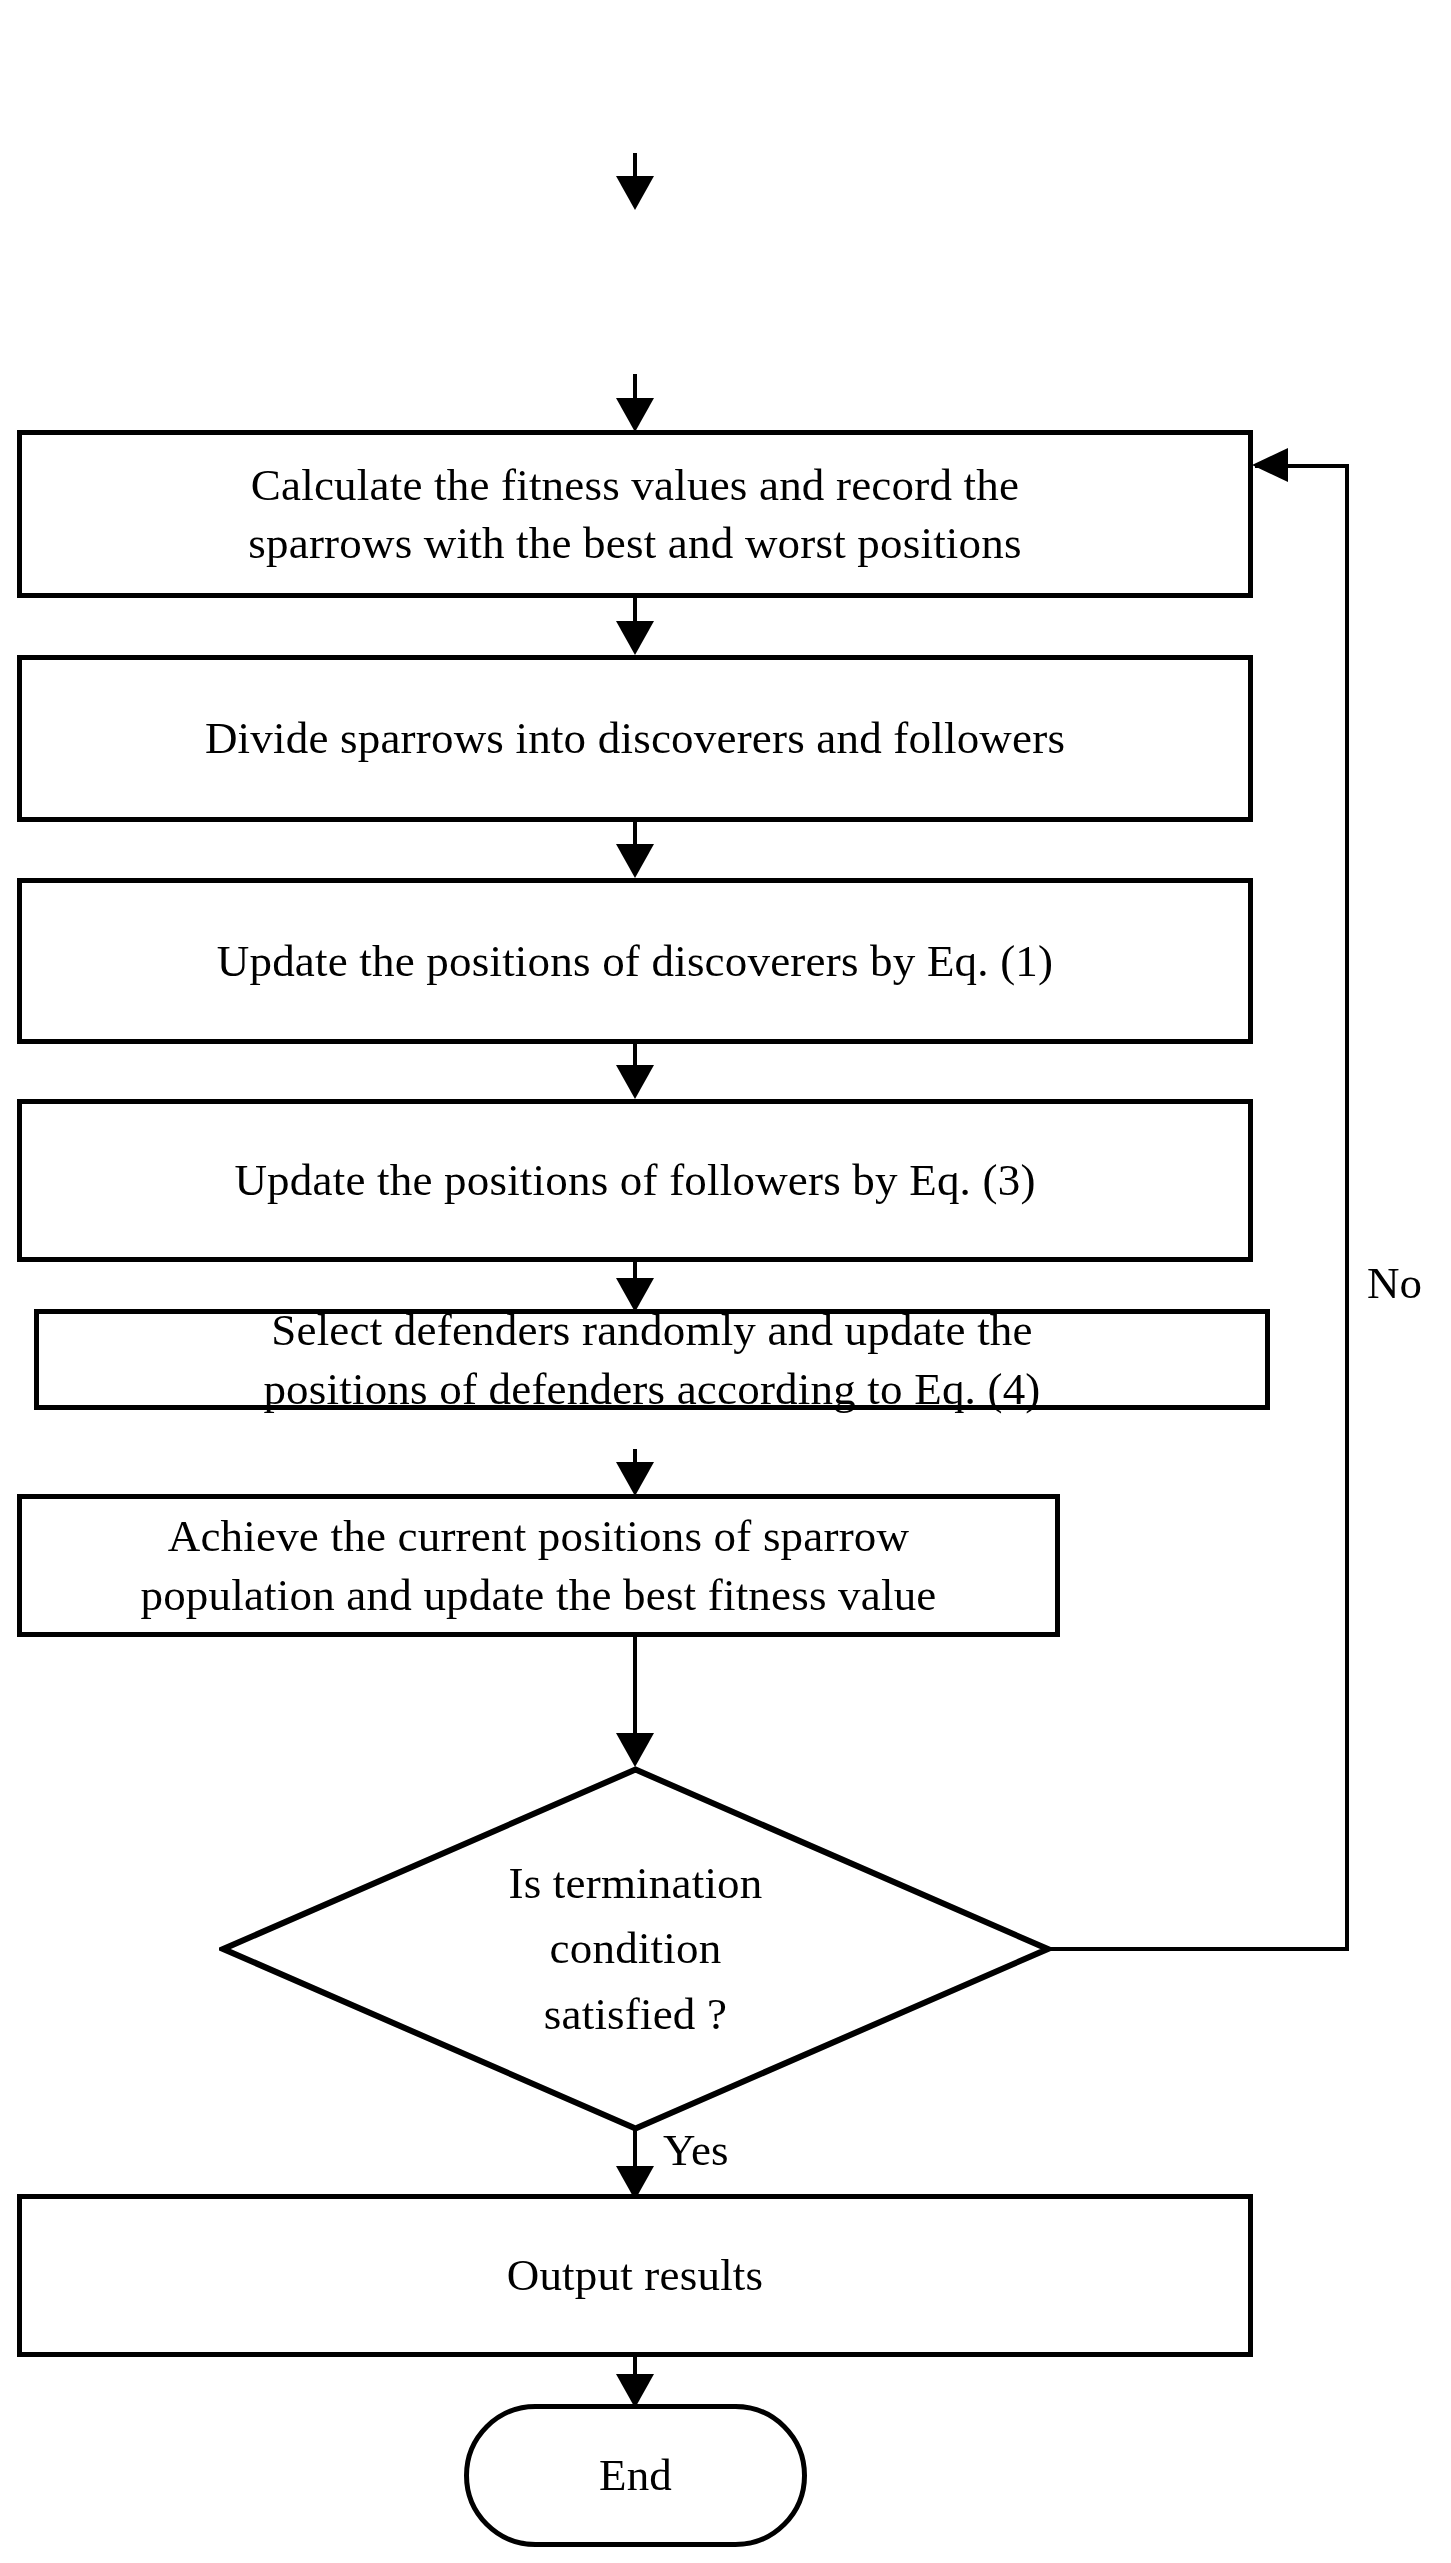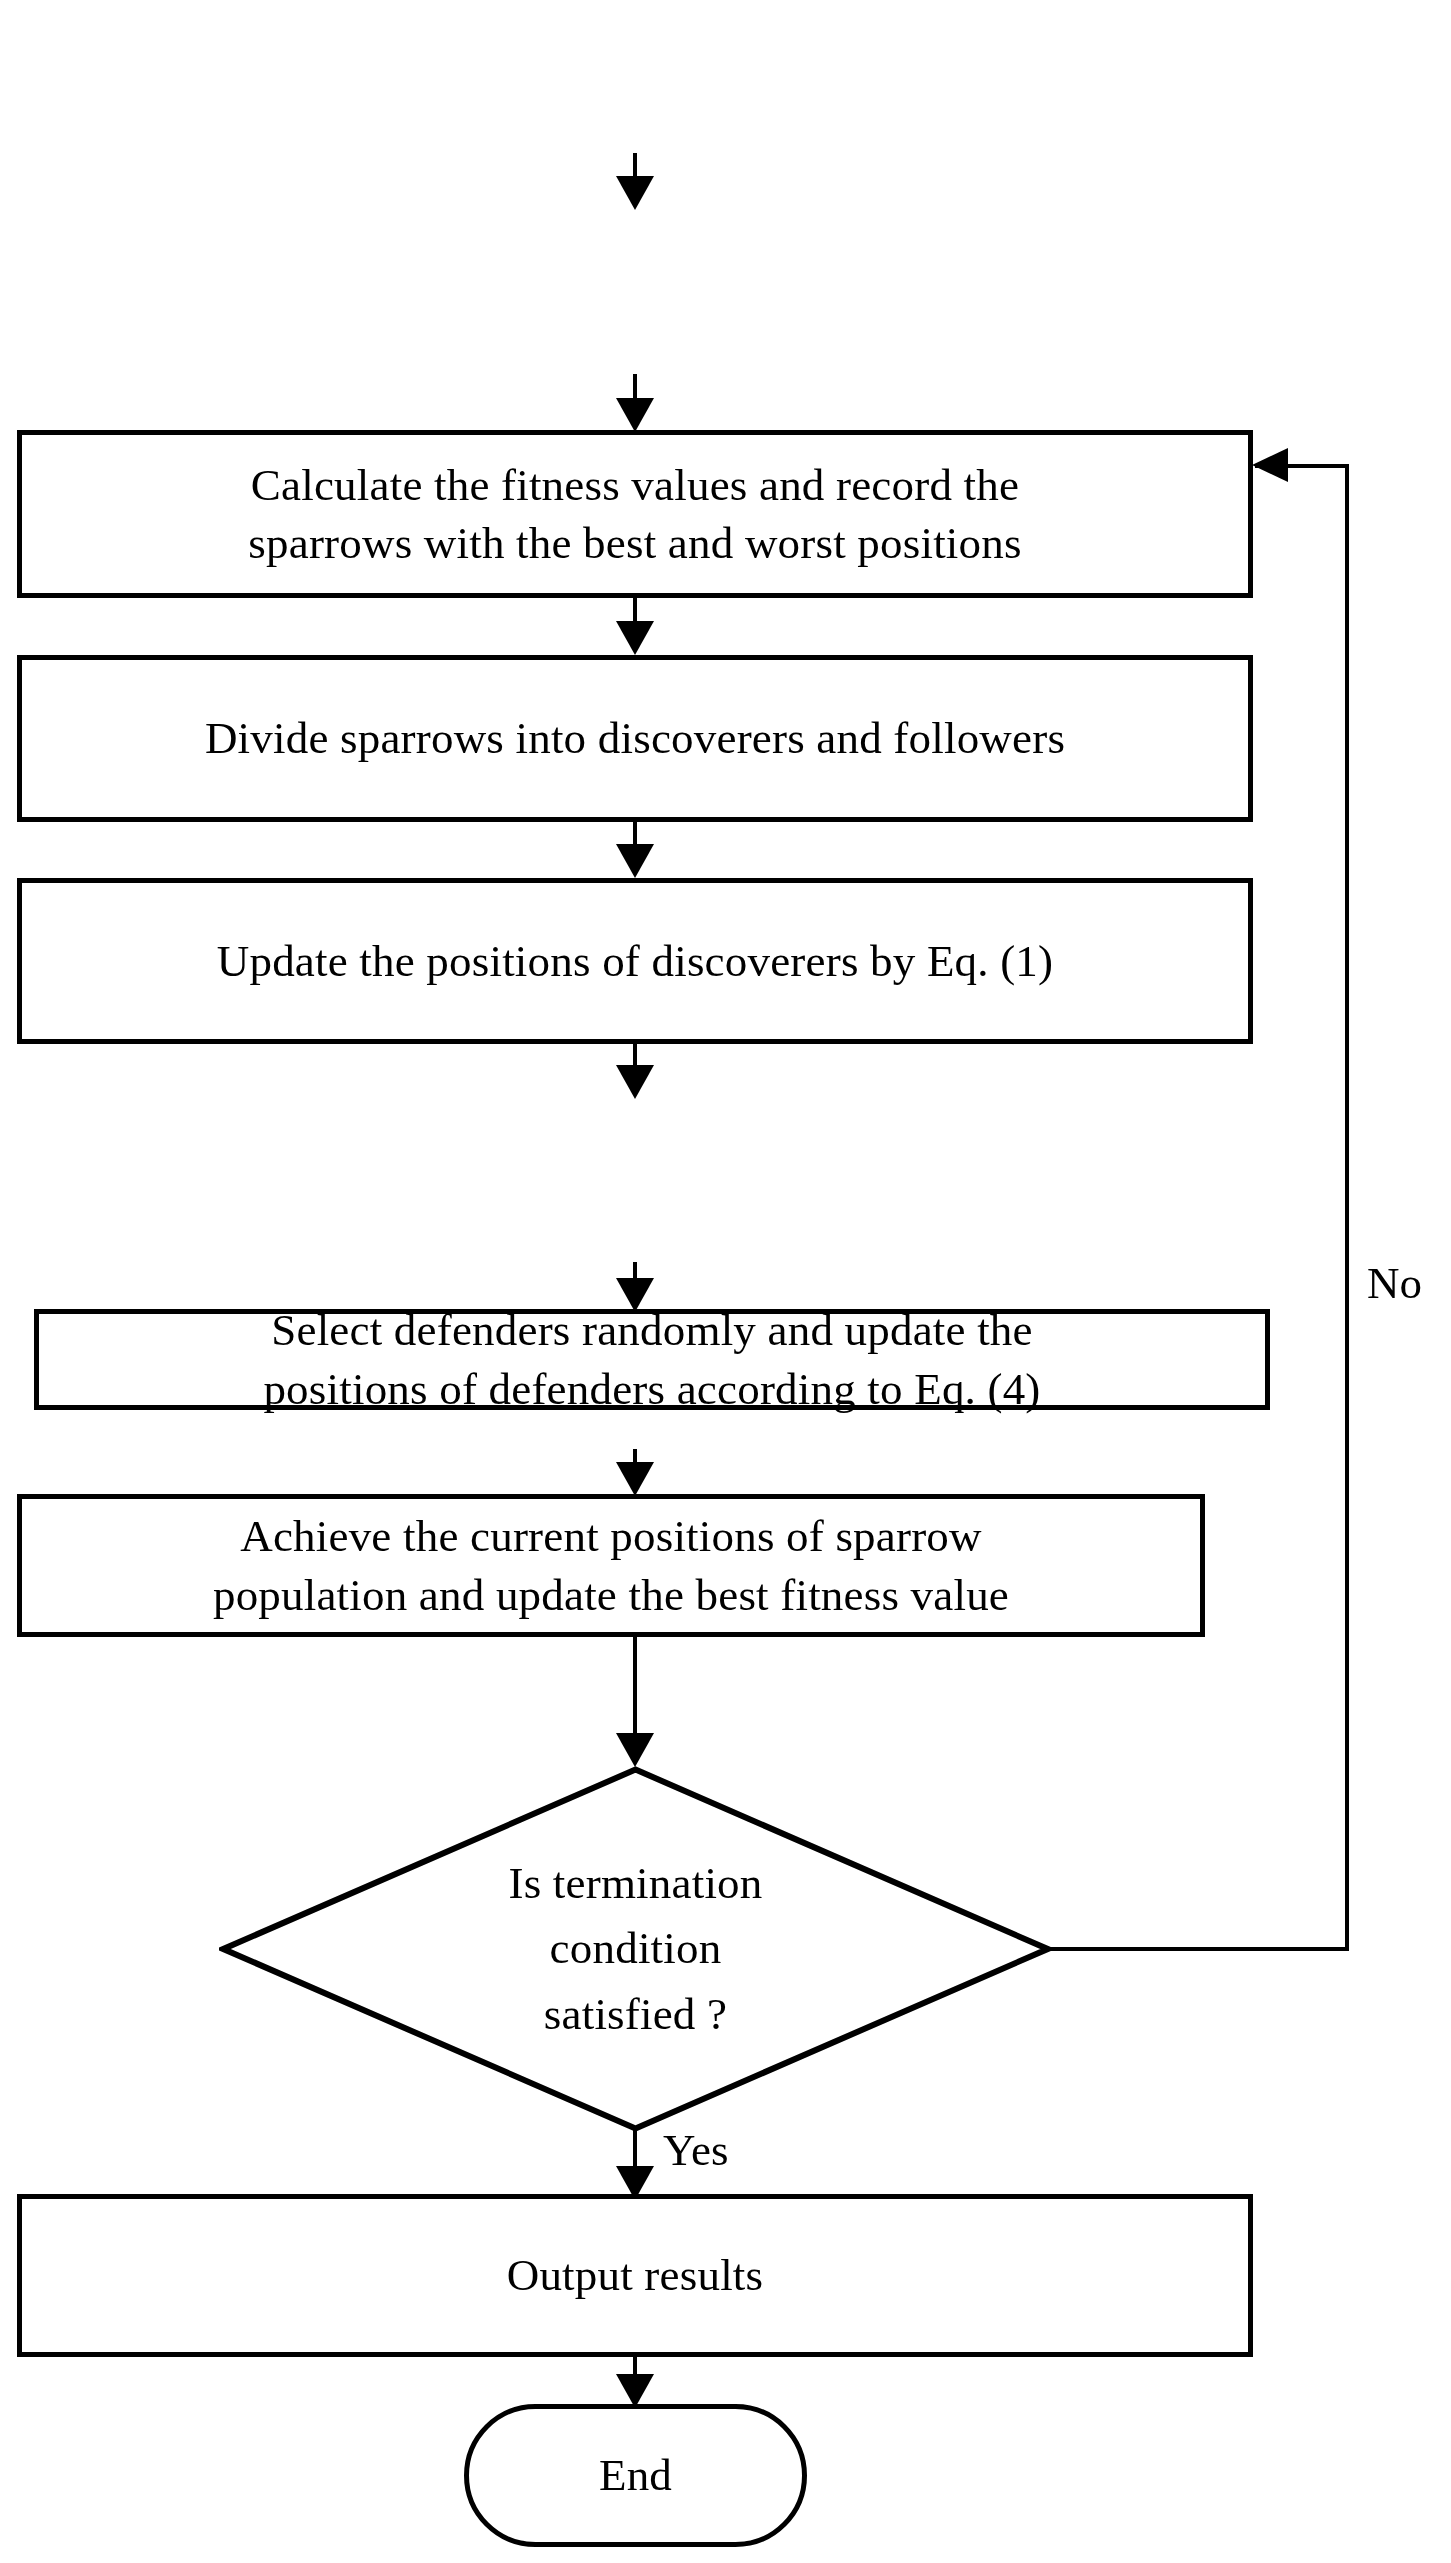--- a/index.html
+++ b/index.html
@@ -119,33 +119,36 @@
   <div class="vline" style="left:633px; top:822px; height:39px;"></div>
   <div class="arrow-down" style="left:616px; top:844px;"></div>
 
   <div class="process" style="left:17px; top:878px; width:1236px; height:166px;">
     <div class="node-label">Update the positions of discoverers by Eq. (1)</div>
   </div>
 
   <div class="vline" style="left:633px; top:1043px; height:39px;"></div>
   <div class="arrow-down" style="left:616px; top:1065px;"></div>
 
+  <div class="process" style="left:17px; top:1099px; width:1236px; height:163px;">
+    <div class="node-label">Update the positions of followers by Eq. (3)</div>
+  </div>
 
   <div class="vline" style="left:633px; top:1262px; height:34px;"></div>
   <div class="arrow-down" style="left:616px; top:1278px;"></div>
 
   <div class="process" style="left:34px; top:1309px; width:1236px; height:101px;">
     <div class="node-label">Select defenders randomly and update the
 positions of defenders according to Eq. (4)</div>
   </div>
 
   <div class="vline" style="left:633px; top:1449px; height:31px;"></div>
   <div class="arrow-down" style="left:616px; top:1462px;"></div>
 
-  <div class="process" style="left:17px; top:1494px; width:1188px; height:143px;">
+  <div class="process" style="left:17px; top:1494px; width:1043px; height:143px;">
     <div class="node-label">Achieve the current positions of sparrow
 population and update the best fitness value</div>
   </div>
 
   <div class="vline" style="left:633px; top:1637px; height:112px;"></div>
   <div class="arrow-down" style="left:616px; top:1733px;"></div>
 
   <div class="decision" style="left:219px; top:1765px; width:833px; height:368px;">
     <svg width="833" height="368" viewBox="0 0 970 428">
       <polygon points="485,5 965,214 485,423 5,214" fill="#ffffff" stroke="#000000" stroke-width="7" stroke-linejoin="miter"></polygon>

